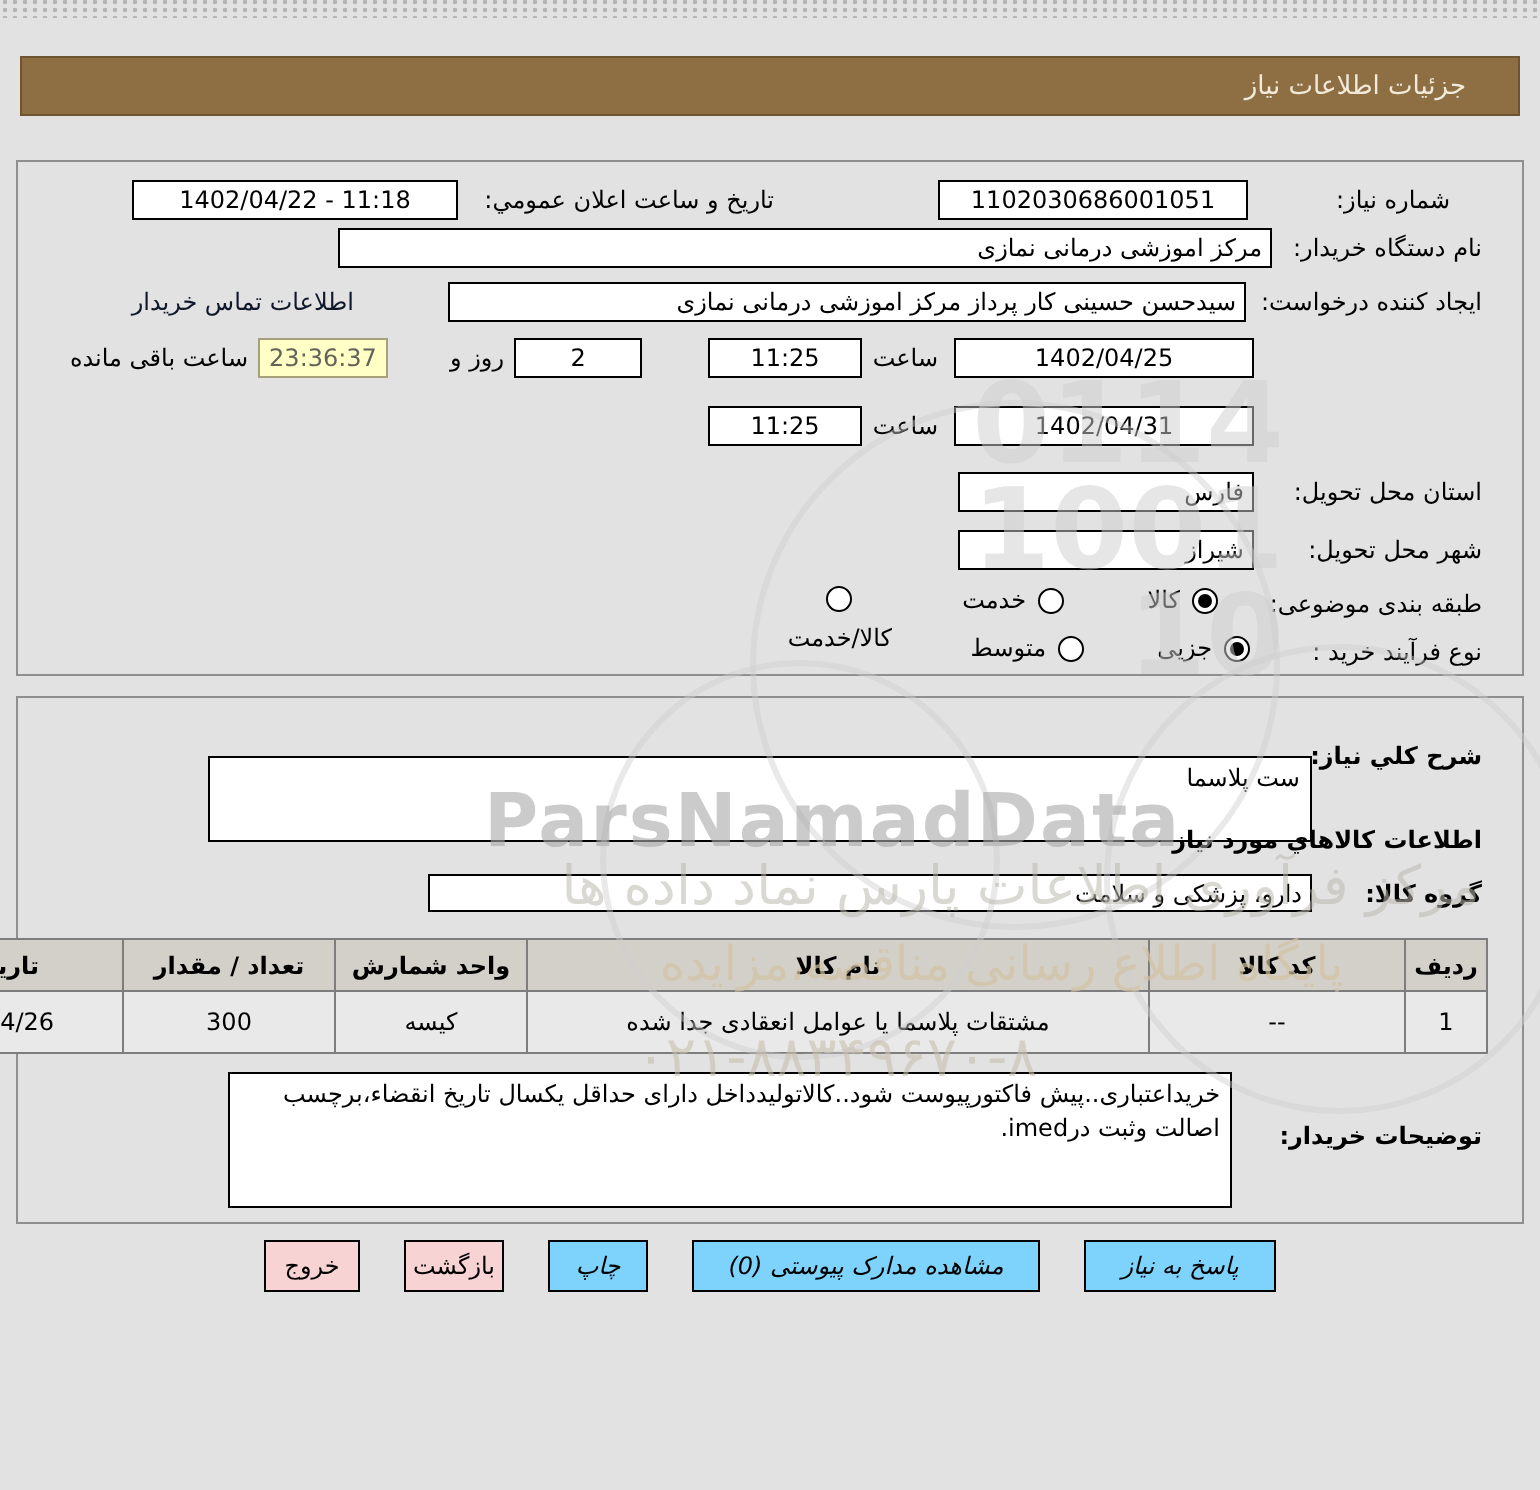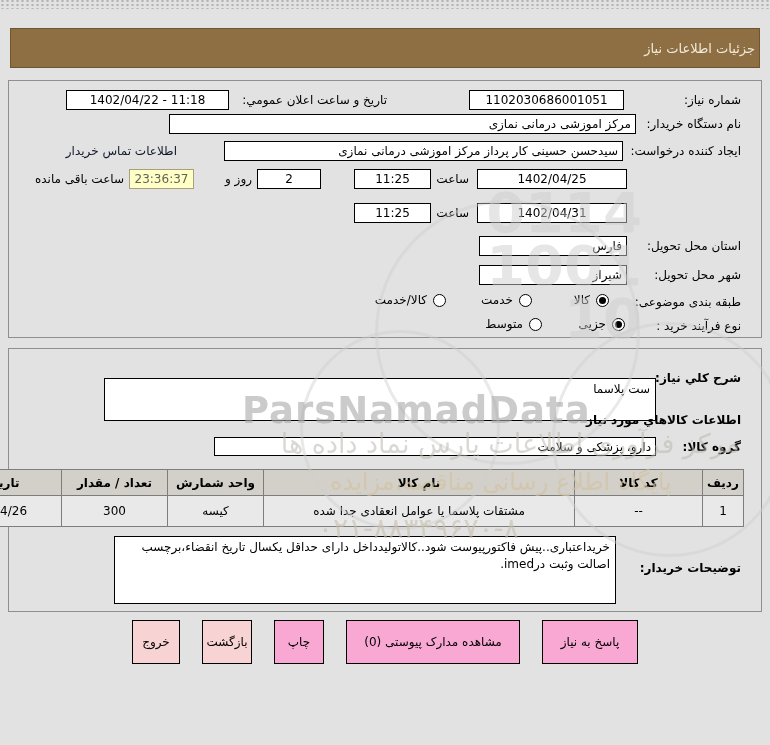--- a/index.html
+++ b/index.html
@@ -12,24 +12,24 @@
     color: #000;
     direction: rtl;
     overflow: hidden;
   }
   .top-dots {
     position: absolute; top: 0; left: 0; right: 0; height: 9px;
     background-image: radial-gradient(circle, #b4b4b4 1px, transparent 1.3px);
     background-size: 5px 4px; background-position: 0 3px;
   }
   .title-bar {
-    position: absolute; top: 28px; left: 10px; right: 10px; height: 40px;
+    position: absolute; top: 28px; left: 10px; right: 10px; height: 30px;
     background: #8e6f44; border: 1px solid #6e5530;
     color: #f2ead9; display: flex; align-items: center;
-    padding: 0 4px; font-size: 13px;
+    padding: 0 26px; font-size: 13px;
   }
   .panel {
     position: absolute; left: 8px; right: 8px;
     border: 1px solid #8f8f8f;
   }
   #panel-info { top: 80px; height: 258px; }
   #panel-need { top: 348px; height: 264px; }
   .abs { position: absolute; }
   .lbl { white-space: nowrap; }
   .lbl-2line { width: 118px; line-height: 1.35; white-space: normal; }
@@ -70,26 +70,26 @@
   }
   table.goods th { background: #d2d0c9; height: 26px; font-weight: bold; }
   table.goods td { background: #e9e9e9; height: 31px; font-weight: normal; }
   .c0 { width: 41px; } .c1 { width: 128px; } .c2 { width: 311px; }
   .c3 { width: 96px; } .c4 { width: 106px; } .c5 { width: 138px; }
   .btn-row {
     position: absolute; top: 620px; left: 0; right: 0;
     display: flex; justify-content: center; align-items: center; gap: 22px;
   }
   .btn {
-    border: 1px solid #000; height: 44px;
+    border: 1px solid #000; height: 26px;
     display: flex; align-items: center; justify-content: center;
     padding: 0 12px; cursor: pointer; white-space: nowrap;
   }
   .btn.pink { background: #f8d3d3; }
-  .btn.green { background: #f9a8d4; }
+  .btn.green { background: #7dd3fc; font-style: italic; }
   .wm { position: absolute; pointer-events: none; z-index: 6; }
   #wm-brand {
     top: 389px; left: 242px; font-size: 37px; font-weight: bold;
     color: #a9a9a9; opacity: .6; letter-spacing: 1px; direction: ltr;
   }
   #wm-script {
     top: 428px; right: 30px; font-size: 27px; color: #bdb9af; opacity: .55;
     white-space: nowrap; letter-spacing: 2px;
   }
   #wm-tender {
@@ -116,21 +116,21 @@
 <body>
 
 <div class="top-dots"></div>
 
 <div class="title-bar">
   <span>جزئيات اطلاعات نياز</span>
 </div>
 
 <div class="panel" id="panel-info">
 
-  <div class="abs lbl" style="top:12px; right:20px;">شماره نياز:</div>
+  <div class="abs lbl" style="top:12px; right:36px;">شماره نياز:</div>
   <div class="abs inp center" style="top:9px; right:137px; width:155px;">1102030686001051</div>
   <div class="abs lbl" style="top:12px; right:374px;">تاريخ و ساعت اعلان عمومي:</div>
   <div class="abs inp center ltr" style="top:9px; right:532px; width:163px;">1402/04/22 - 11:18</div>
 
   <div class="abs lbl" style="top:36px; right:20px;">نام دستگاه خريدار:</div>
   <div class="abs inp" style="top:33px; right:125px; width:467px;">مرکز اموزشی درمانی نمازی</div>
 
   <div class="abs lbl" style="top:63px; right:20px;">ايجاد کننده درخواست:</div>
   <div class="abs inp" style="top:60px; right:138px; width:399px;">سیدحسن حسینی کار پرداز مرکز اموزشی درمانی نمازی</div>
   <div class="abs link" style="top:63px; right:584px;">اطلاعات تماس خريدار</div>
@@ -155,21 +155,21 @@
 
   <div class="abs lbl" style="top:214px; right:20px;">طبقه بندی موضوعی:</div>
   <div class="abs opt" style="top:212px; right:152px;">
     <span class="radio selected"></span>
     <span>کالا</span>
   </div>
   <div class="abs opt" style="top:212px; right:229px;">
     <span class="radio"></span>
     <span>خدمت</span>
   </div>
-  <div class="abs opt" style="top:212px; right:315px;">
+  <div class="abs opt" style="top:212px; right:315px;flex-direction:column;">
     <span class="radio"></span>
     <span>کالا/خدمت</span>
   </div>
 
   <div class="abs lbl" style="top:238px; right:20px;">نوع فرآیند خرید :</div>
   <div class="abs opt" style="top:236px; right:136px;">
     <span class="radio selected"></span>
     <span>جزیی</span>
   </div>
   <div class="abs opt" style="top:236px; right:219px;">

